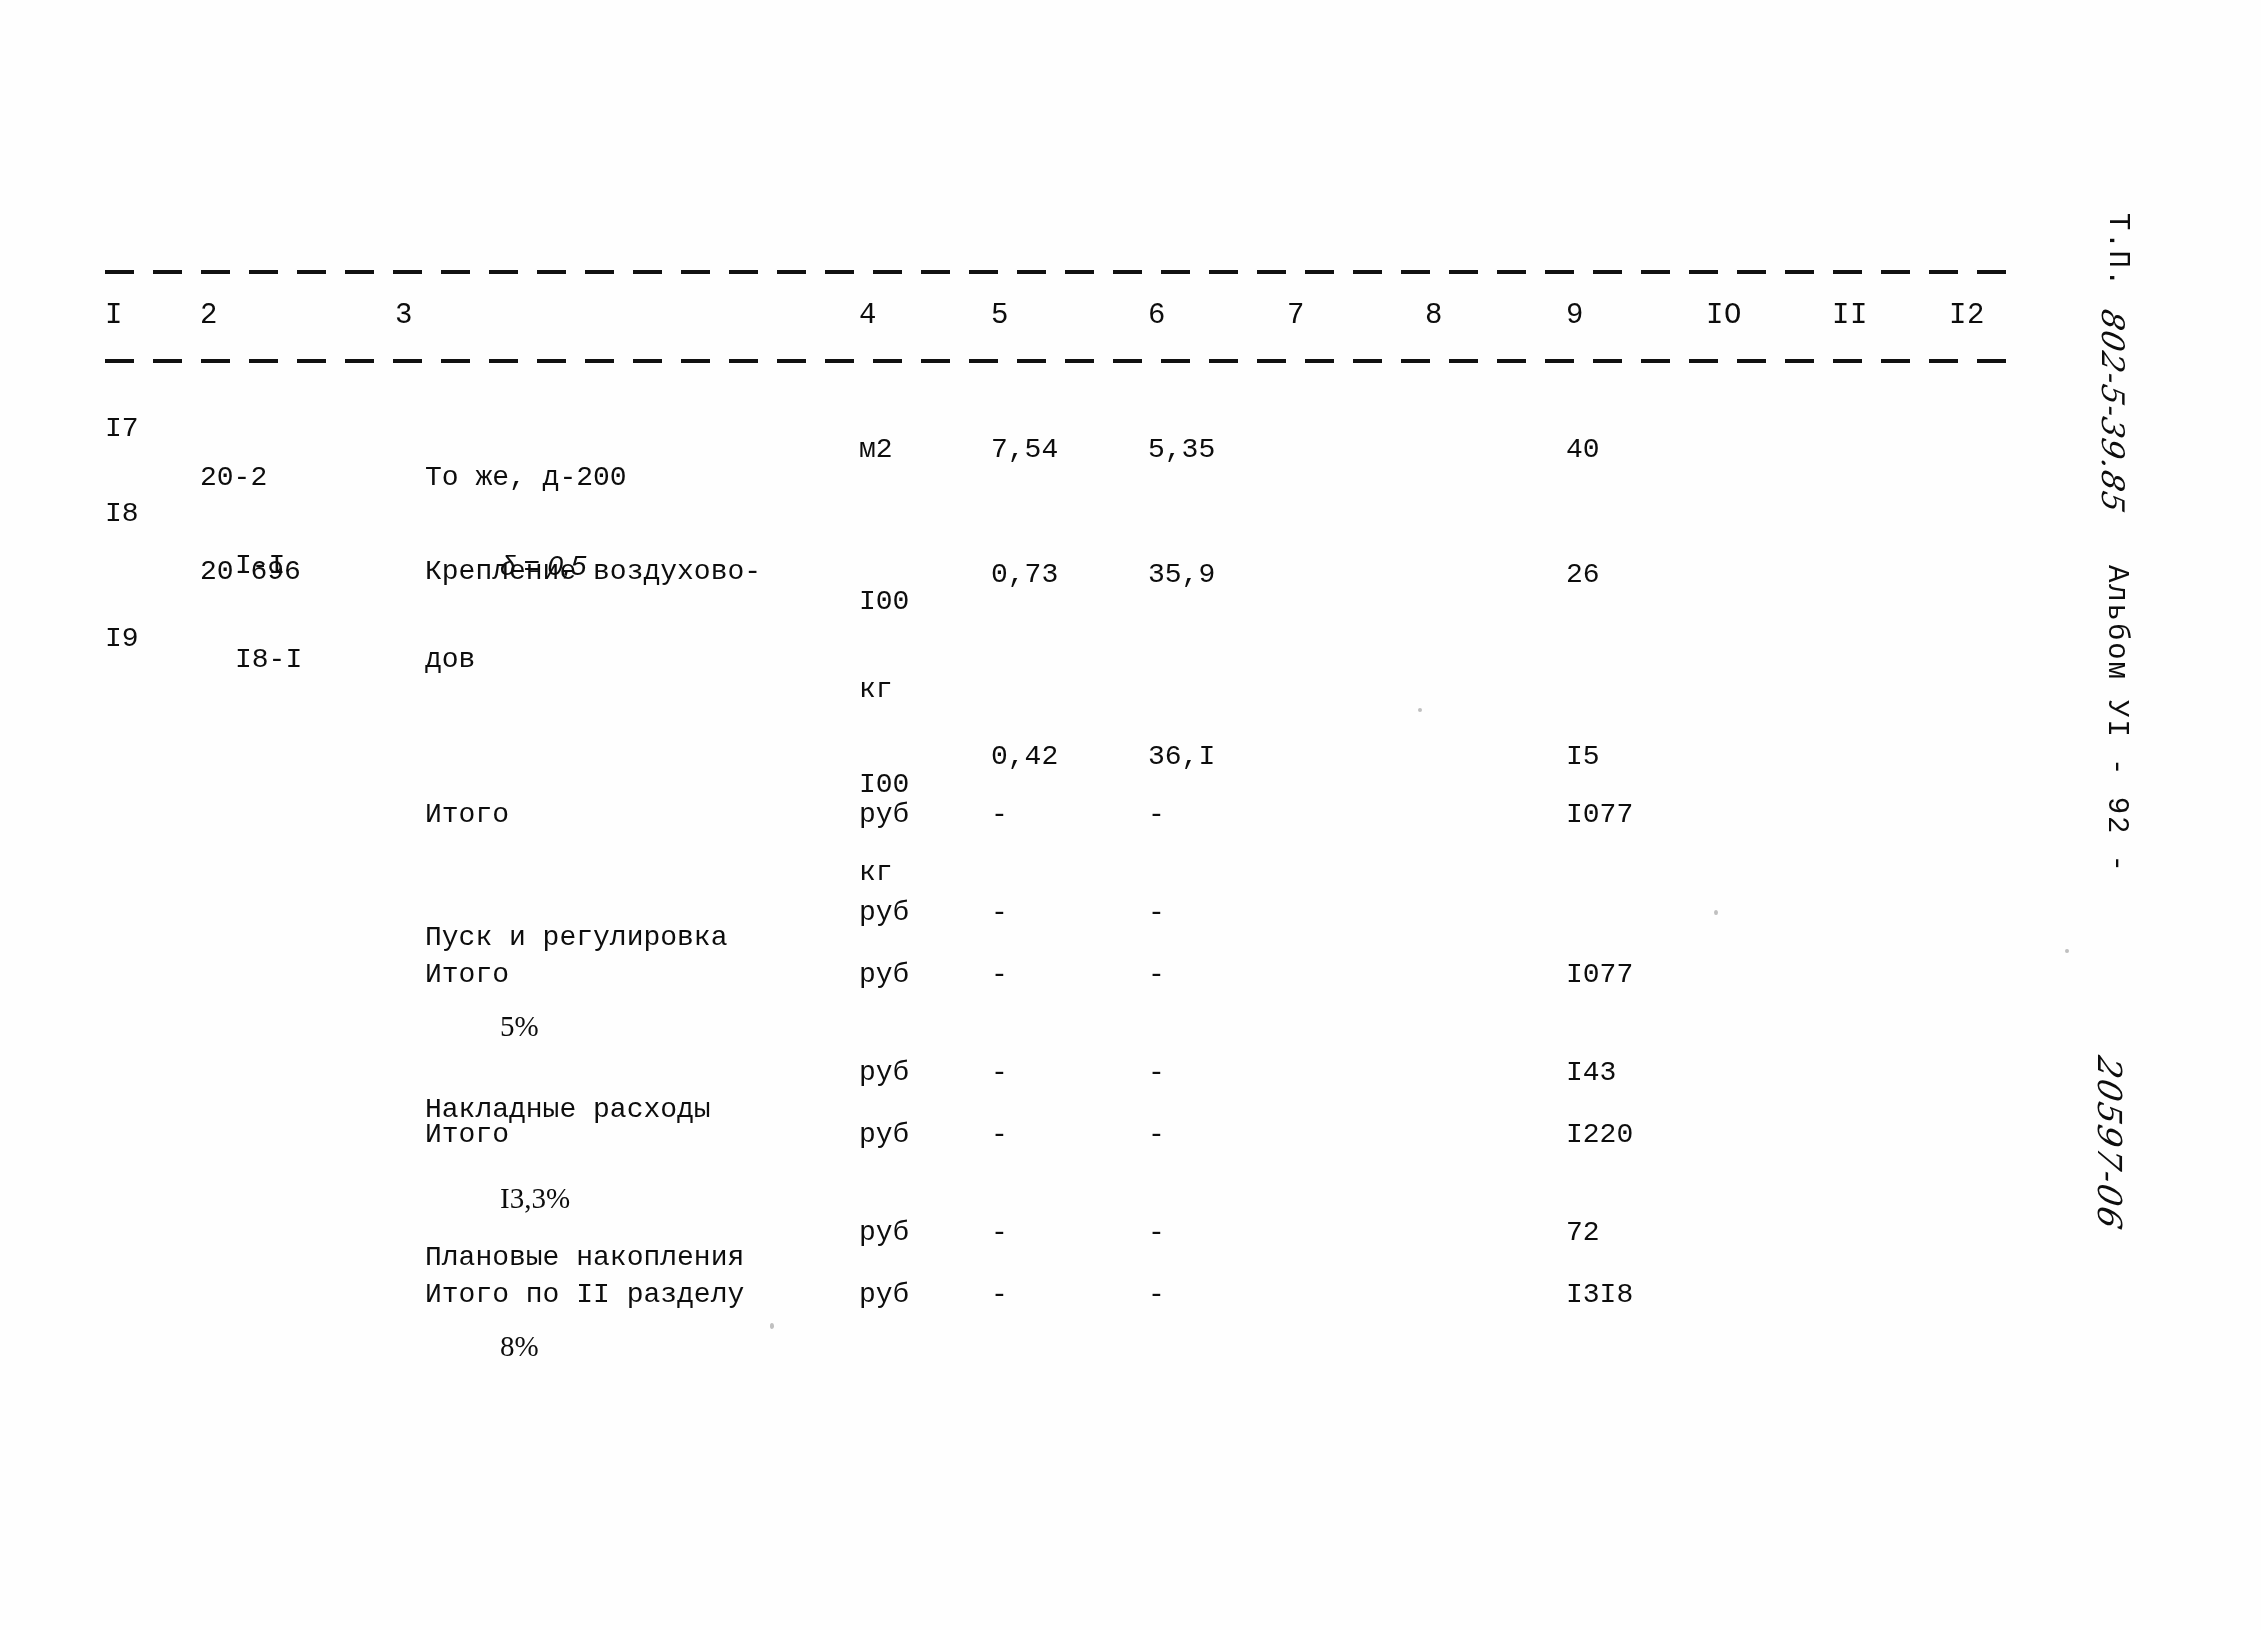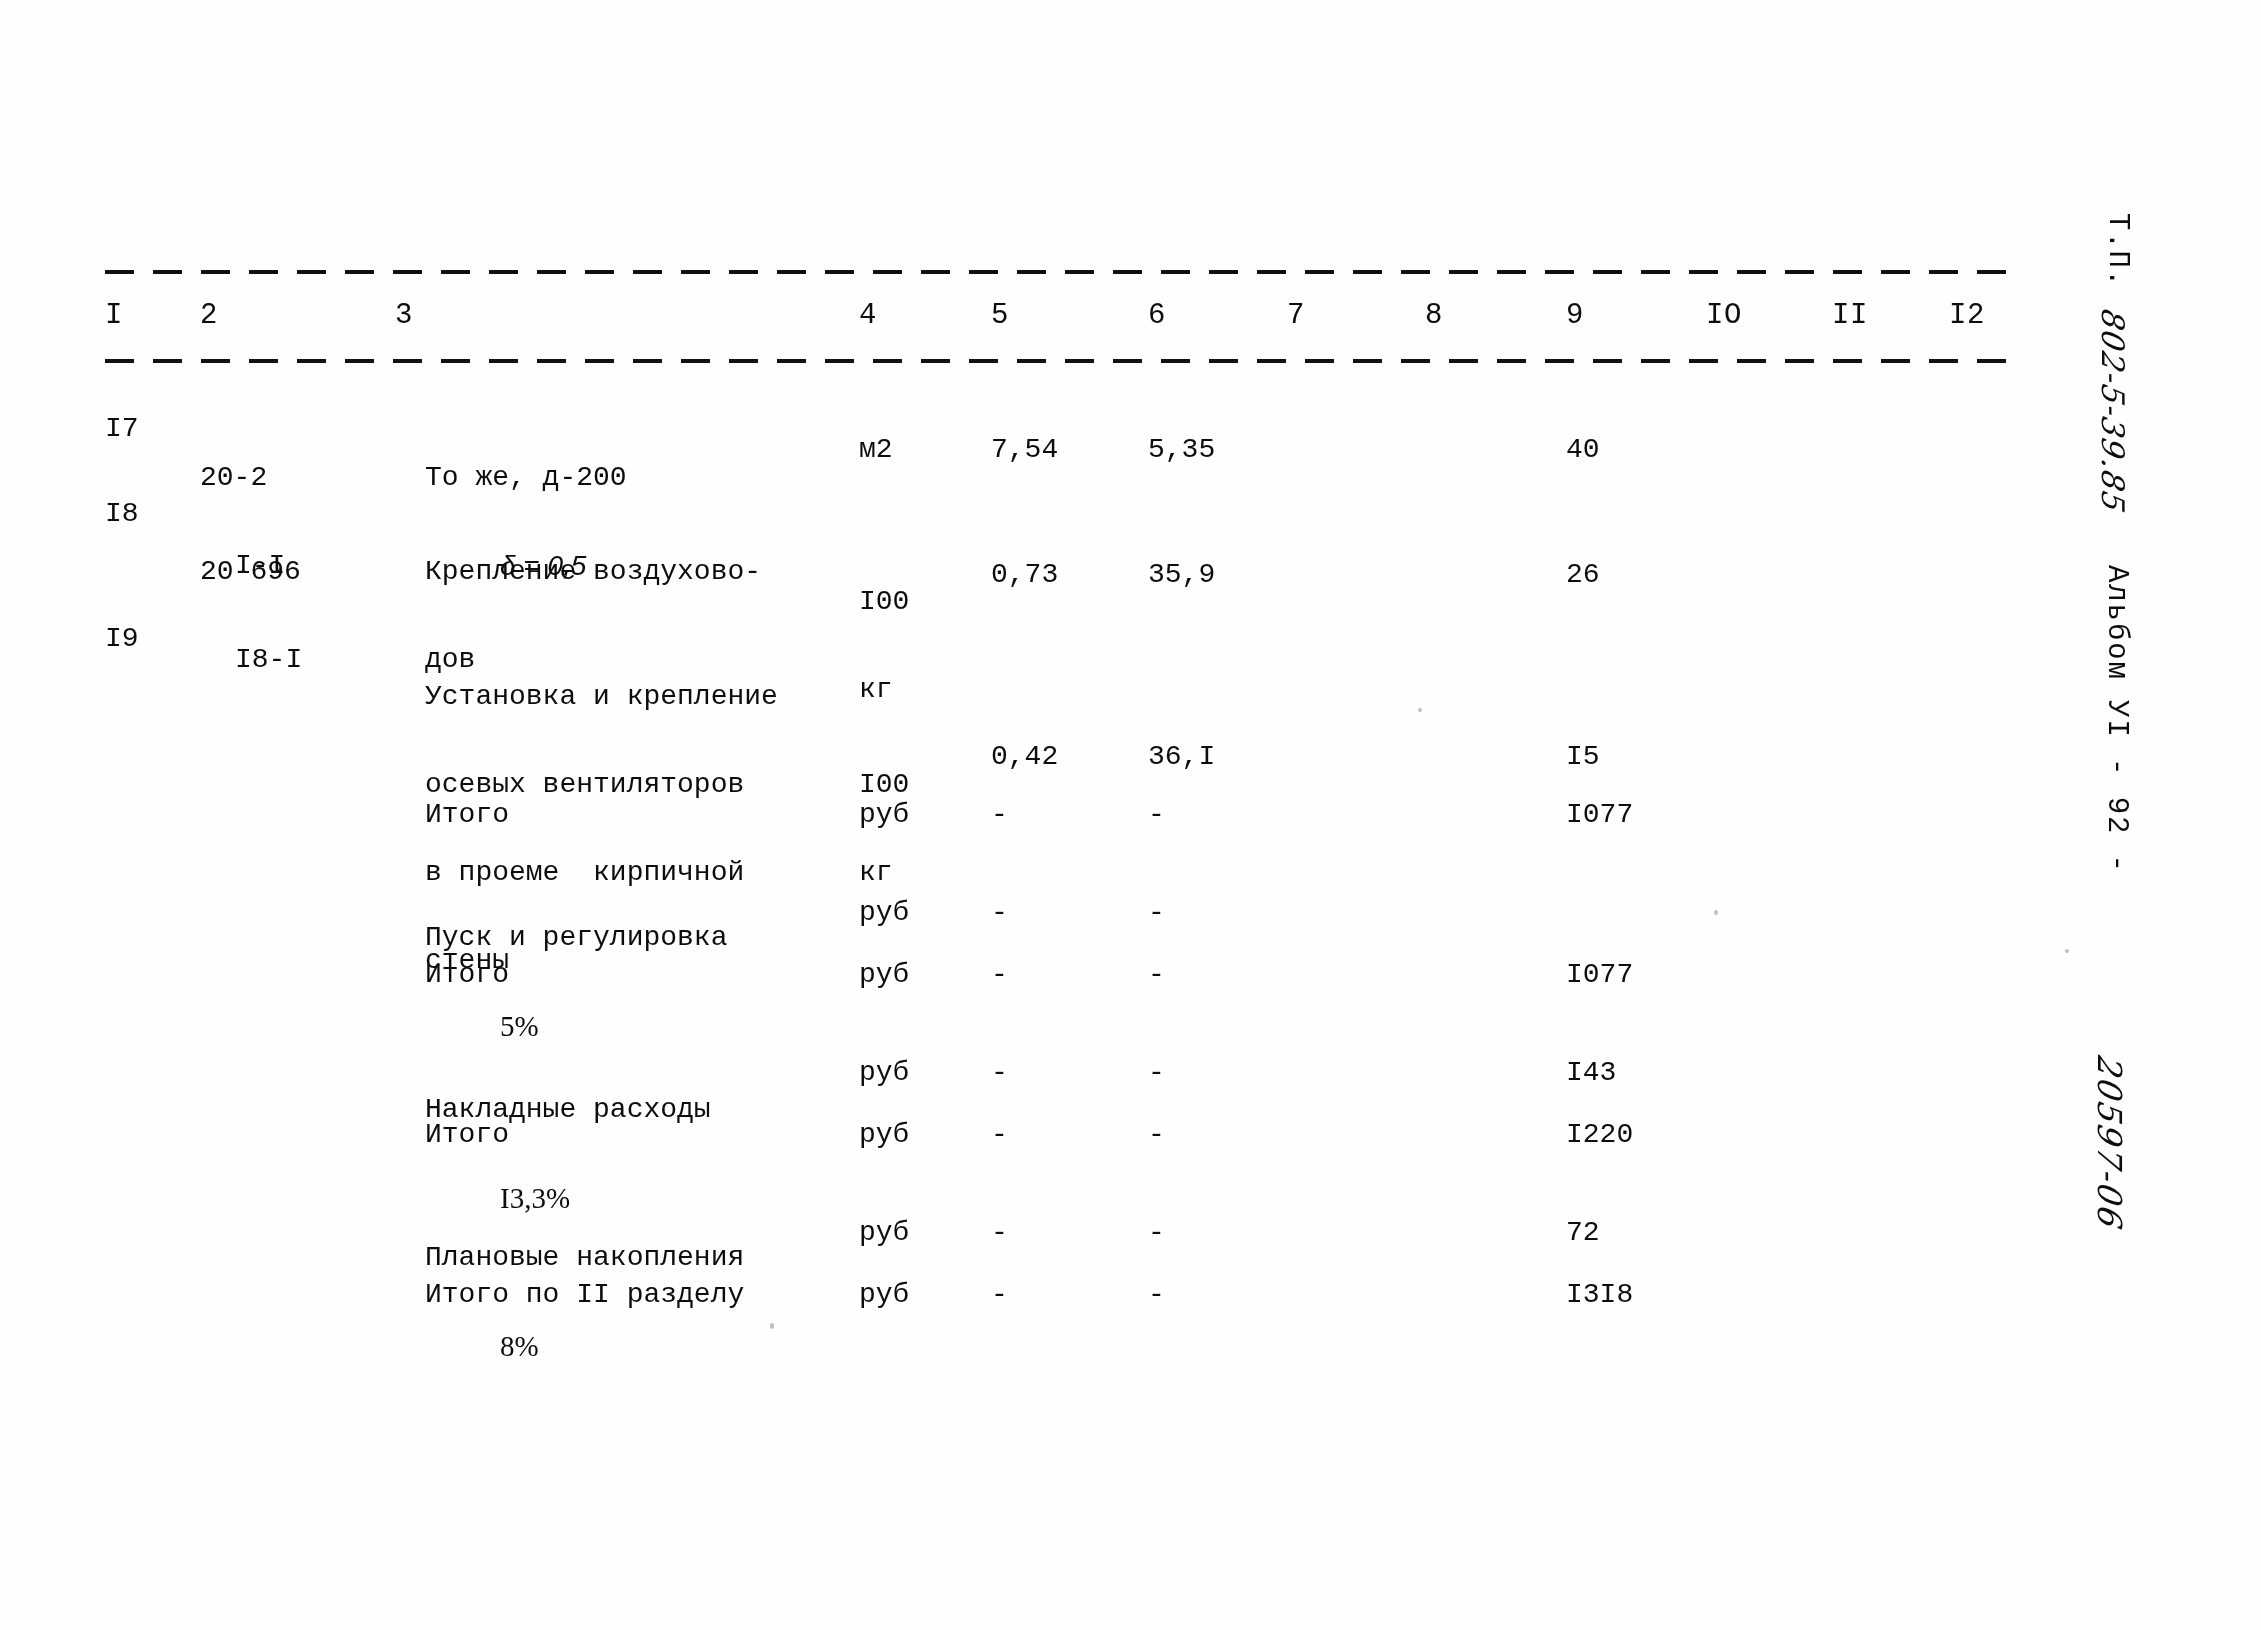--- a/index.html
+++ b/index.html
@@ -211,26 +211,20 @@
       <div class="cell c-q7" style="top:72px"></div>
       <div class="cell c-q8" style="top:72px"></div>
       <div class="cell c-q9" style="top:72px">26</div>
       <div class="cell c-q10" style="top:72px"></div>
       <div class="cell c-q11" style="top:72px"></div>
       <div class="cell c-q12" style="top:72px"></div>
     </div>
 
     <div class="row" style="height:181px">
       <div class="cell c-no" style="top:5px">I9</div>
-      <div class="cell c-desc" style="top:5px">
-        <span class="stack-tight">Установка и крепление</span>
-        <span class="stack-tight">осевых вентиляторов</span>
-        <span class="stack-tight">в проеме  кирпичной</span>
-        <span class="stack-tight">стены</span>
-      </div>
       <div class="cell c-unit" style="top:93px">
         <span class="stack-tight">I00</span>
         <span class="stack-tight">кг</span>
       </div>
       <div class="cell c-q5" style="top:123px">0,42</div>
       <div class="cell c-q6" style="top:123px">36,I</div>
       <div class="cell c-q7" style="top:123px"></div>
       <div class="cell c-q8" style="top:123px"></div>
       <div class="cell c-q9" style="top:123px">I5</div>
       <div class="cell c-q10" style="top:123px"></div>

